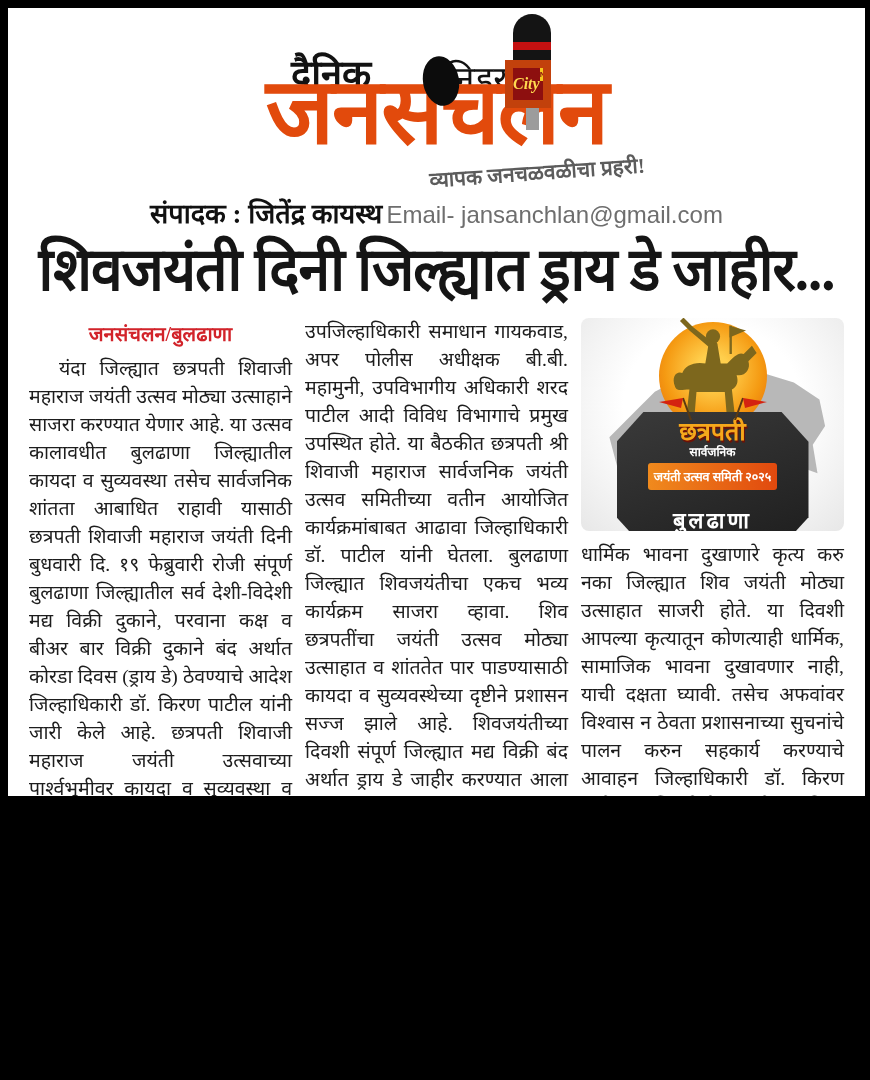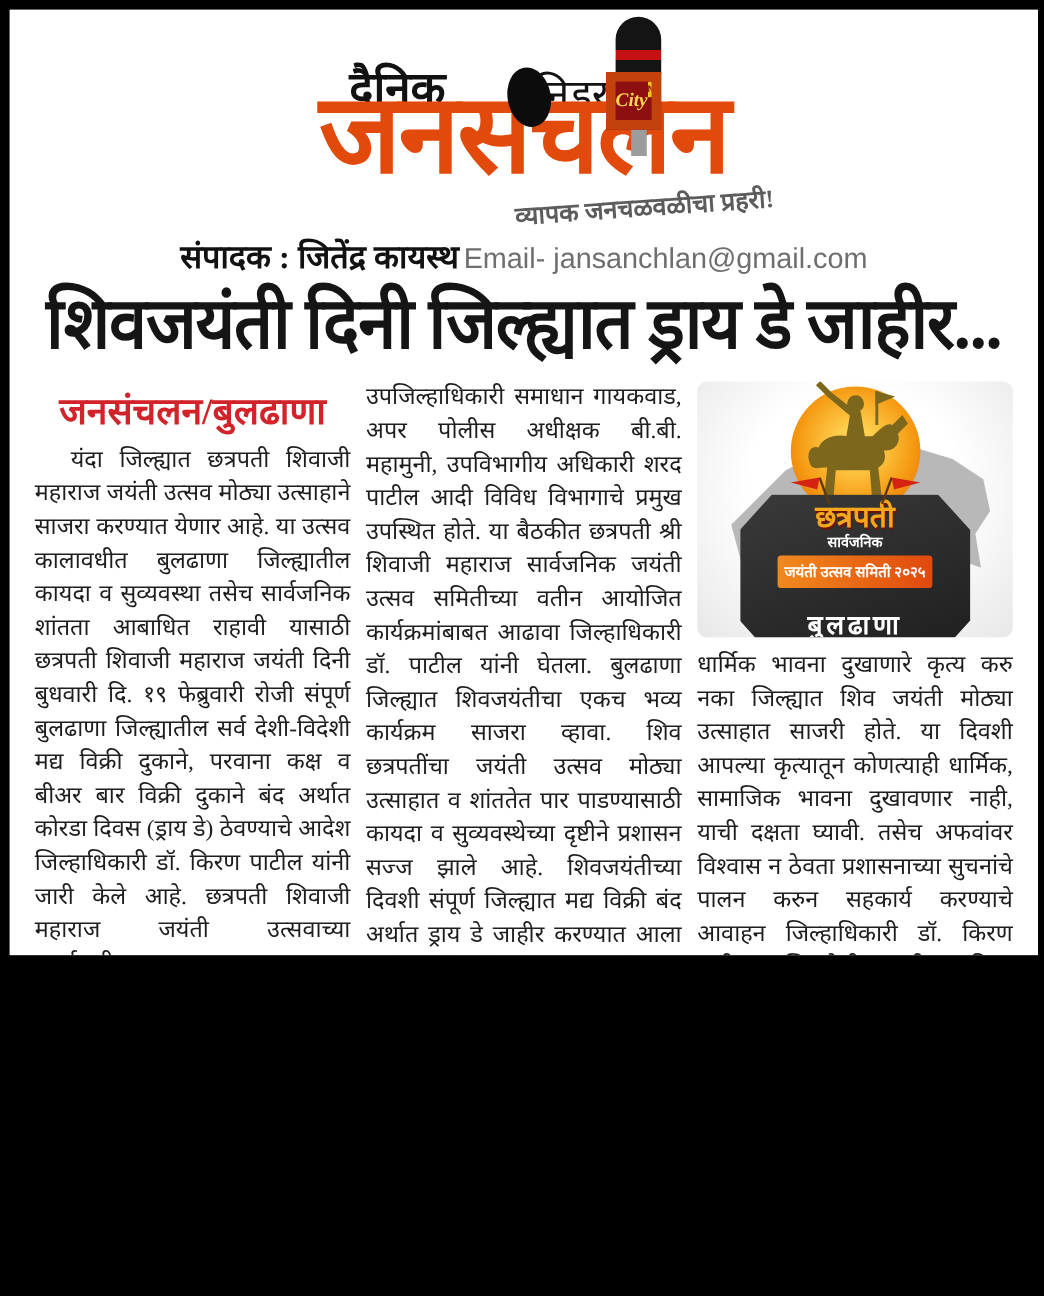--- a/index.html
+++ b/index.html
@@ -51,21 +51,21 @@
 
   
   .headline {
     flex:none; text-align:center; font-size:57px; font-weight:800; color:#151515;
     letter-spacing:-1px; margin:6px 8px 14px; transform:scaleY(1.05); transform-origin:top center;
   }
 
   
   .columns { display:flex; gap:13px; padding:0 21px; flex:none; min-height:660px; }
   .col { flex:1; min-width:0; }
-  .dateline { color:#d2232a; font-weight:800; font-size:31px; text-align:center; margin:2px 0 8px; }
+  .dateline { color:#d2232a; font-weight:800; font-size:20px; text-align:center; margin:2px 0 8px; }
   .body-text { font-size:19.5px; line-height:28px; text-align:justify; color:#1d1d1d; }
   .indent { text-indent:30px; }
 
   
   .photo {
     position:relative; height:213px; margin-bottom:10px; border-radius:8px; overflow:hidden;
     background:radial-gradient(ellipse at 50% 42%, #ffffff 48%, #e7e7e7 100%);
   }
   .map-svg { position:absolute; inset:0; width:100%; height:100%; }
   .sun-circle {

